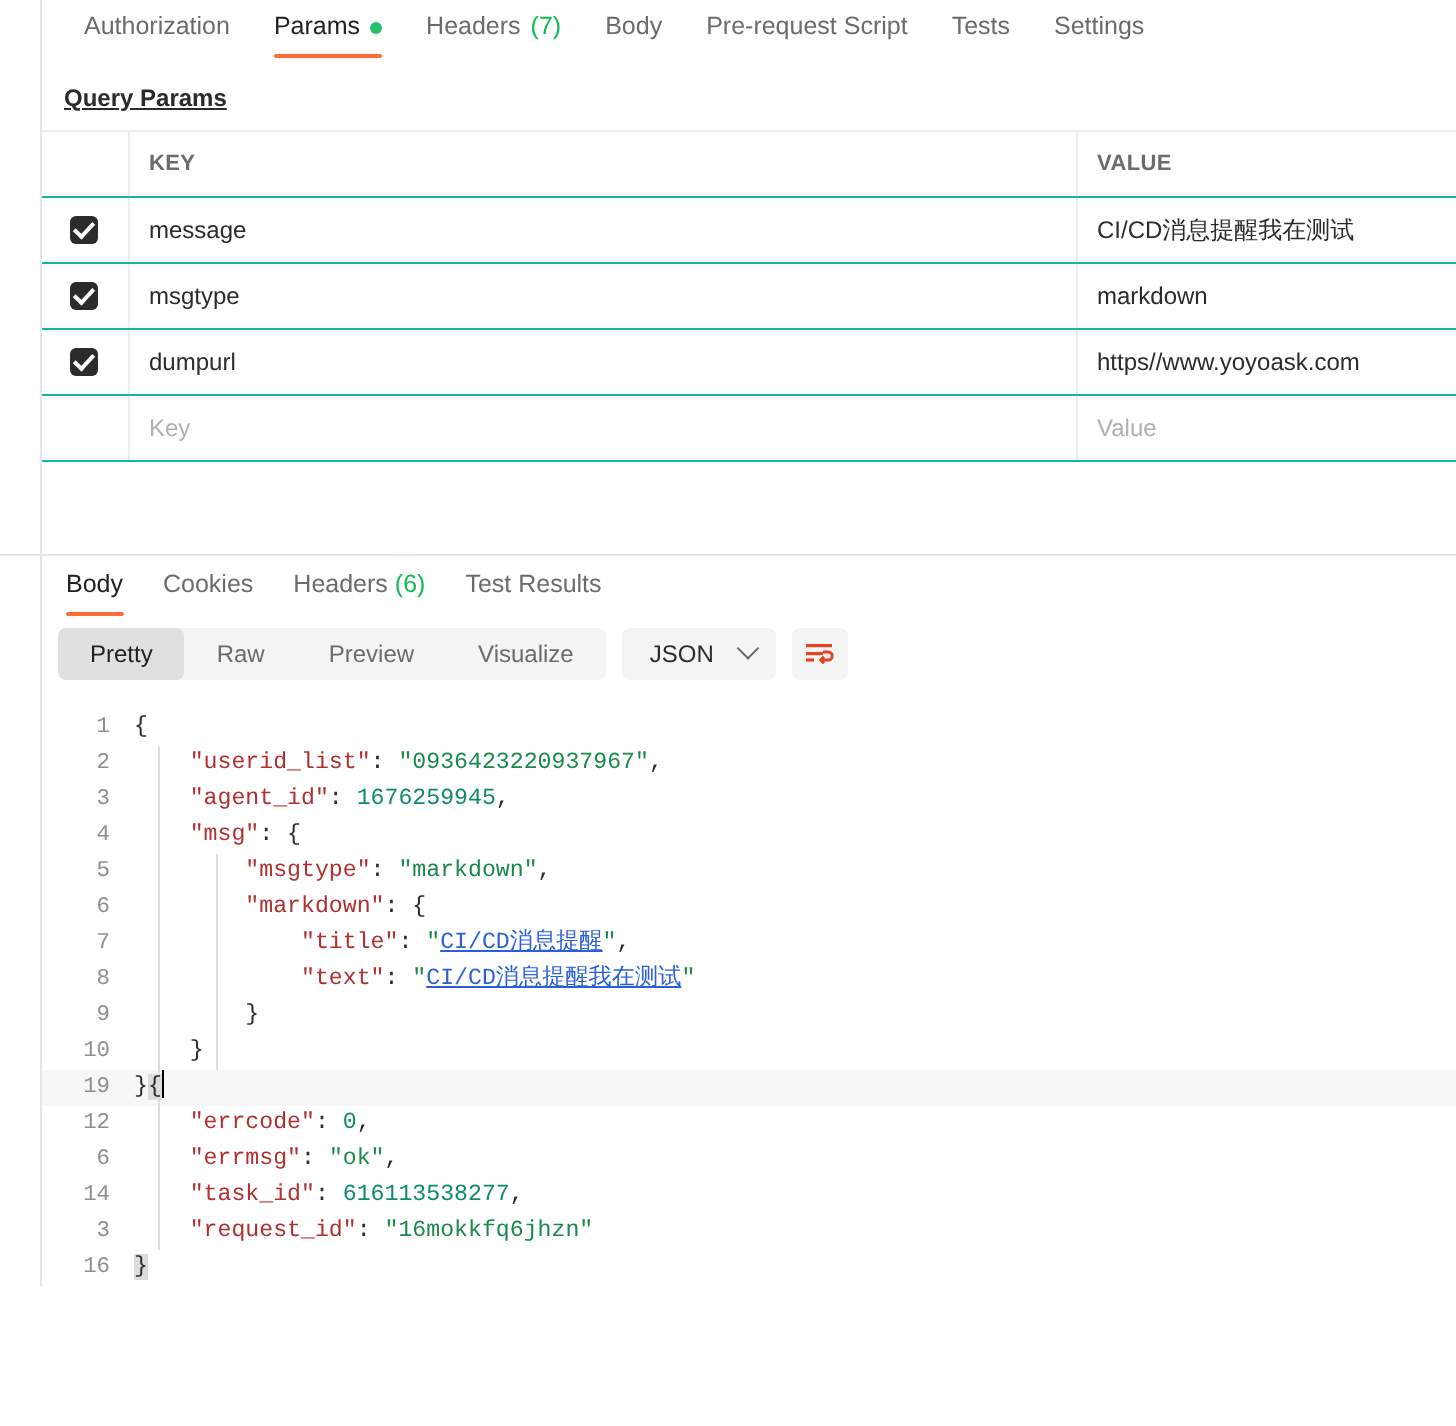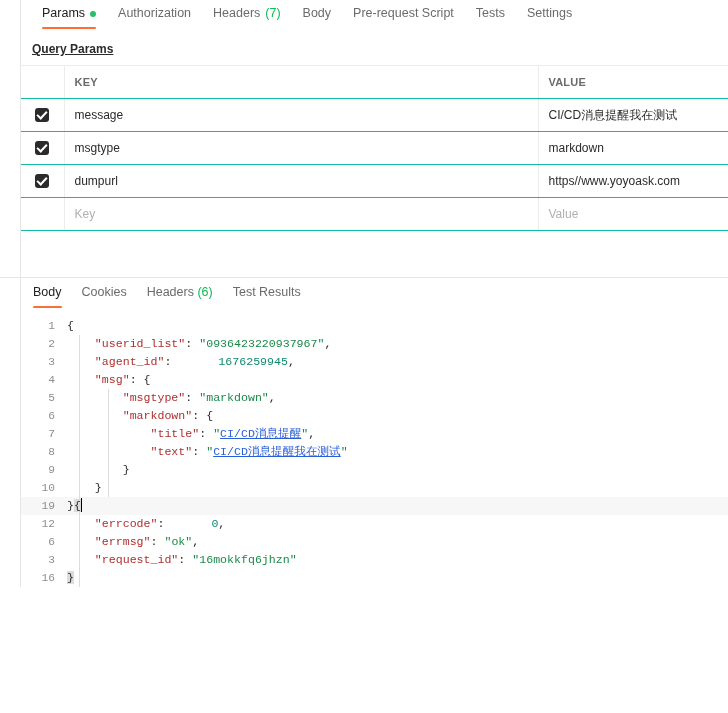--- a/index.html
+++ b/index.html
@@ -276,21 +276,21 @@
     top: 8px;
     pointer-events: none;
   }
   .guide {
     position: absolute;
     width: 1px;
     background: #dcdcdc;
   }
   .k { color: #b03030; }
   .s { color: #1a8a4a; }
-  .n { color: #0f8a6e; margin-left: 40px; }
+  .n { color: #0f8a6e; }
   .p { color: #2b2b2b; }
   .lnk { color: #2b5fd9; text-decoration: underline; text-align: right; }
   .caret {
     display: inline-block;
     width: 1.5px;
     height: 14px;
     background: #000;
     vertical-align: -3px;
     margin-left: 0px;
   }
@@ -299,26 +299,26 @@
   }
 </style>
 </head>
 <body>
 
 <div class="app">
 
   <div class="request-pane">
 
     <div class="req-tabbar">
+      <div class="req-tab">
+        <span>Authorization</span>
+      </div>
       <div class="req-tab active">
         <span>Params</span>
         <span class="dot-green"></span>
-      </div>
-      <div class="req-tab">
-        <span>Authorization</span>
       </div>
       <div class="req-tab">
         <span>Headers</span>
         <span class="count-green">(7)</span>
       </div>
       <div class="req-tab">
         <span>Body</span>
       </div>
       <div class="req-tab">
         <span>Pre-request Script</span>
@@ -422,20 +422,41 @@
       </div>
       <div class="resp-tab">
         <span>Headers</span>
         <span class="count-green">(6)</span>
       </div>
       <div class="resp-tab">
         <span>Test Results</span>
       </div>
     </div>
 
+    <div class="view-bar">
+      <div class="seg">
+        <div class="seg-item active">Pretty</div>
+        <div class="seg-item">Raw</div>
+        <div class="seg-item">Preview</div>
+        <div class="seg-item">Visualize</div>
+      </div>
+      <div class="fmt-select">
+        <span>JSON</span>
+        <span class="chev"></span>
+      </div>
+      <div class="wrap-btn">
+        <svg width="15" height="14" viewBox="0 0 15 14">
+          <rect x="1" y="2" width="13" height="1.6" fill="#e2451f"></rect>
+          <rect x="1" y="6" width="8.5" height="1.6" fill="#e2451f"></rect>
+          <path d="M9.5 6 h2.6 a2 2 0 0 1 0 4 h-3.3" stroke="#e2451f" stroke-width="1.5" fill="none"></path>
+          <path d="M10 8.4 L8.4 10 L10 11.6" stroke="#e2451f" stroke-width="1.5" fill="none"></path>
+          <rect x="1" y="9.2" width="4" height="1.6" fill="#e2451f"></rect>
+        </svg>
+      </div>
+    </div>
 
     <div class="code">
       <div class="guides">
         <div class="guide" style="left:0px;  top:18px; height:252px;"></div>
         <div class="guide" style="left:29px; top:72px; height:108px;"></div>
       </div>
 
       <div class="cline">
         <span class="lno">1</span>
         <span class="ccontent"><span class="p">{</span></span>
@@ -494,20 +515,24 @@
       <div class="cline">
         <span class="lno">12</span>
         <span class="ccontent"><span class="p">    </span><span class="k">"errcode"</span><span class="p">: </span><span class="n">0</span><span class="p">,</span></span>
       </div>
 
       <div class="cline">
         <span class="lno">6</span>
         <span class="ccontent"><span class="p">    </span><span class="k">"errmsg"</span><span class="p">: </span><span class="s">"ok"</span><span class="p">,</span></span>
       </div>
 
+      <div class="cline">
+        <span class="lno">14</span>
+        <span class="ccontent"><span class="p">    </span><span class="k">"task_id"</span><span class="p">: </span><span class="n">616113538277</span><span class="p">,</span></span>
+      </div>
 
       <div class="cline">
         <span class="lno">3</span>
         <span class="ccontent"><span class="p">    </span><span class="k">"request_id"</span><span class="p">: </span><span class="s">"16mokkfq6jhzn"</span></span>
       </div>
 
       <div class="cline">
         <span class="lno">16</span>
         <span class="ccontent"><span class="p brace-hl">}</span></span>
       </div>

